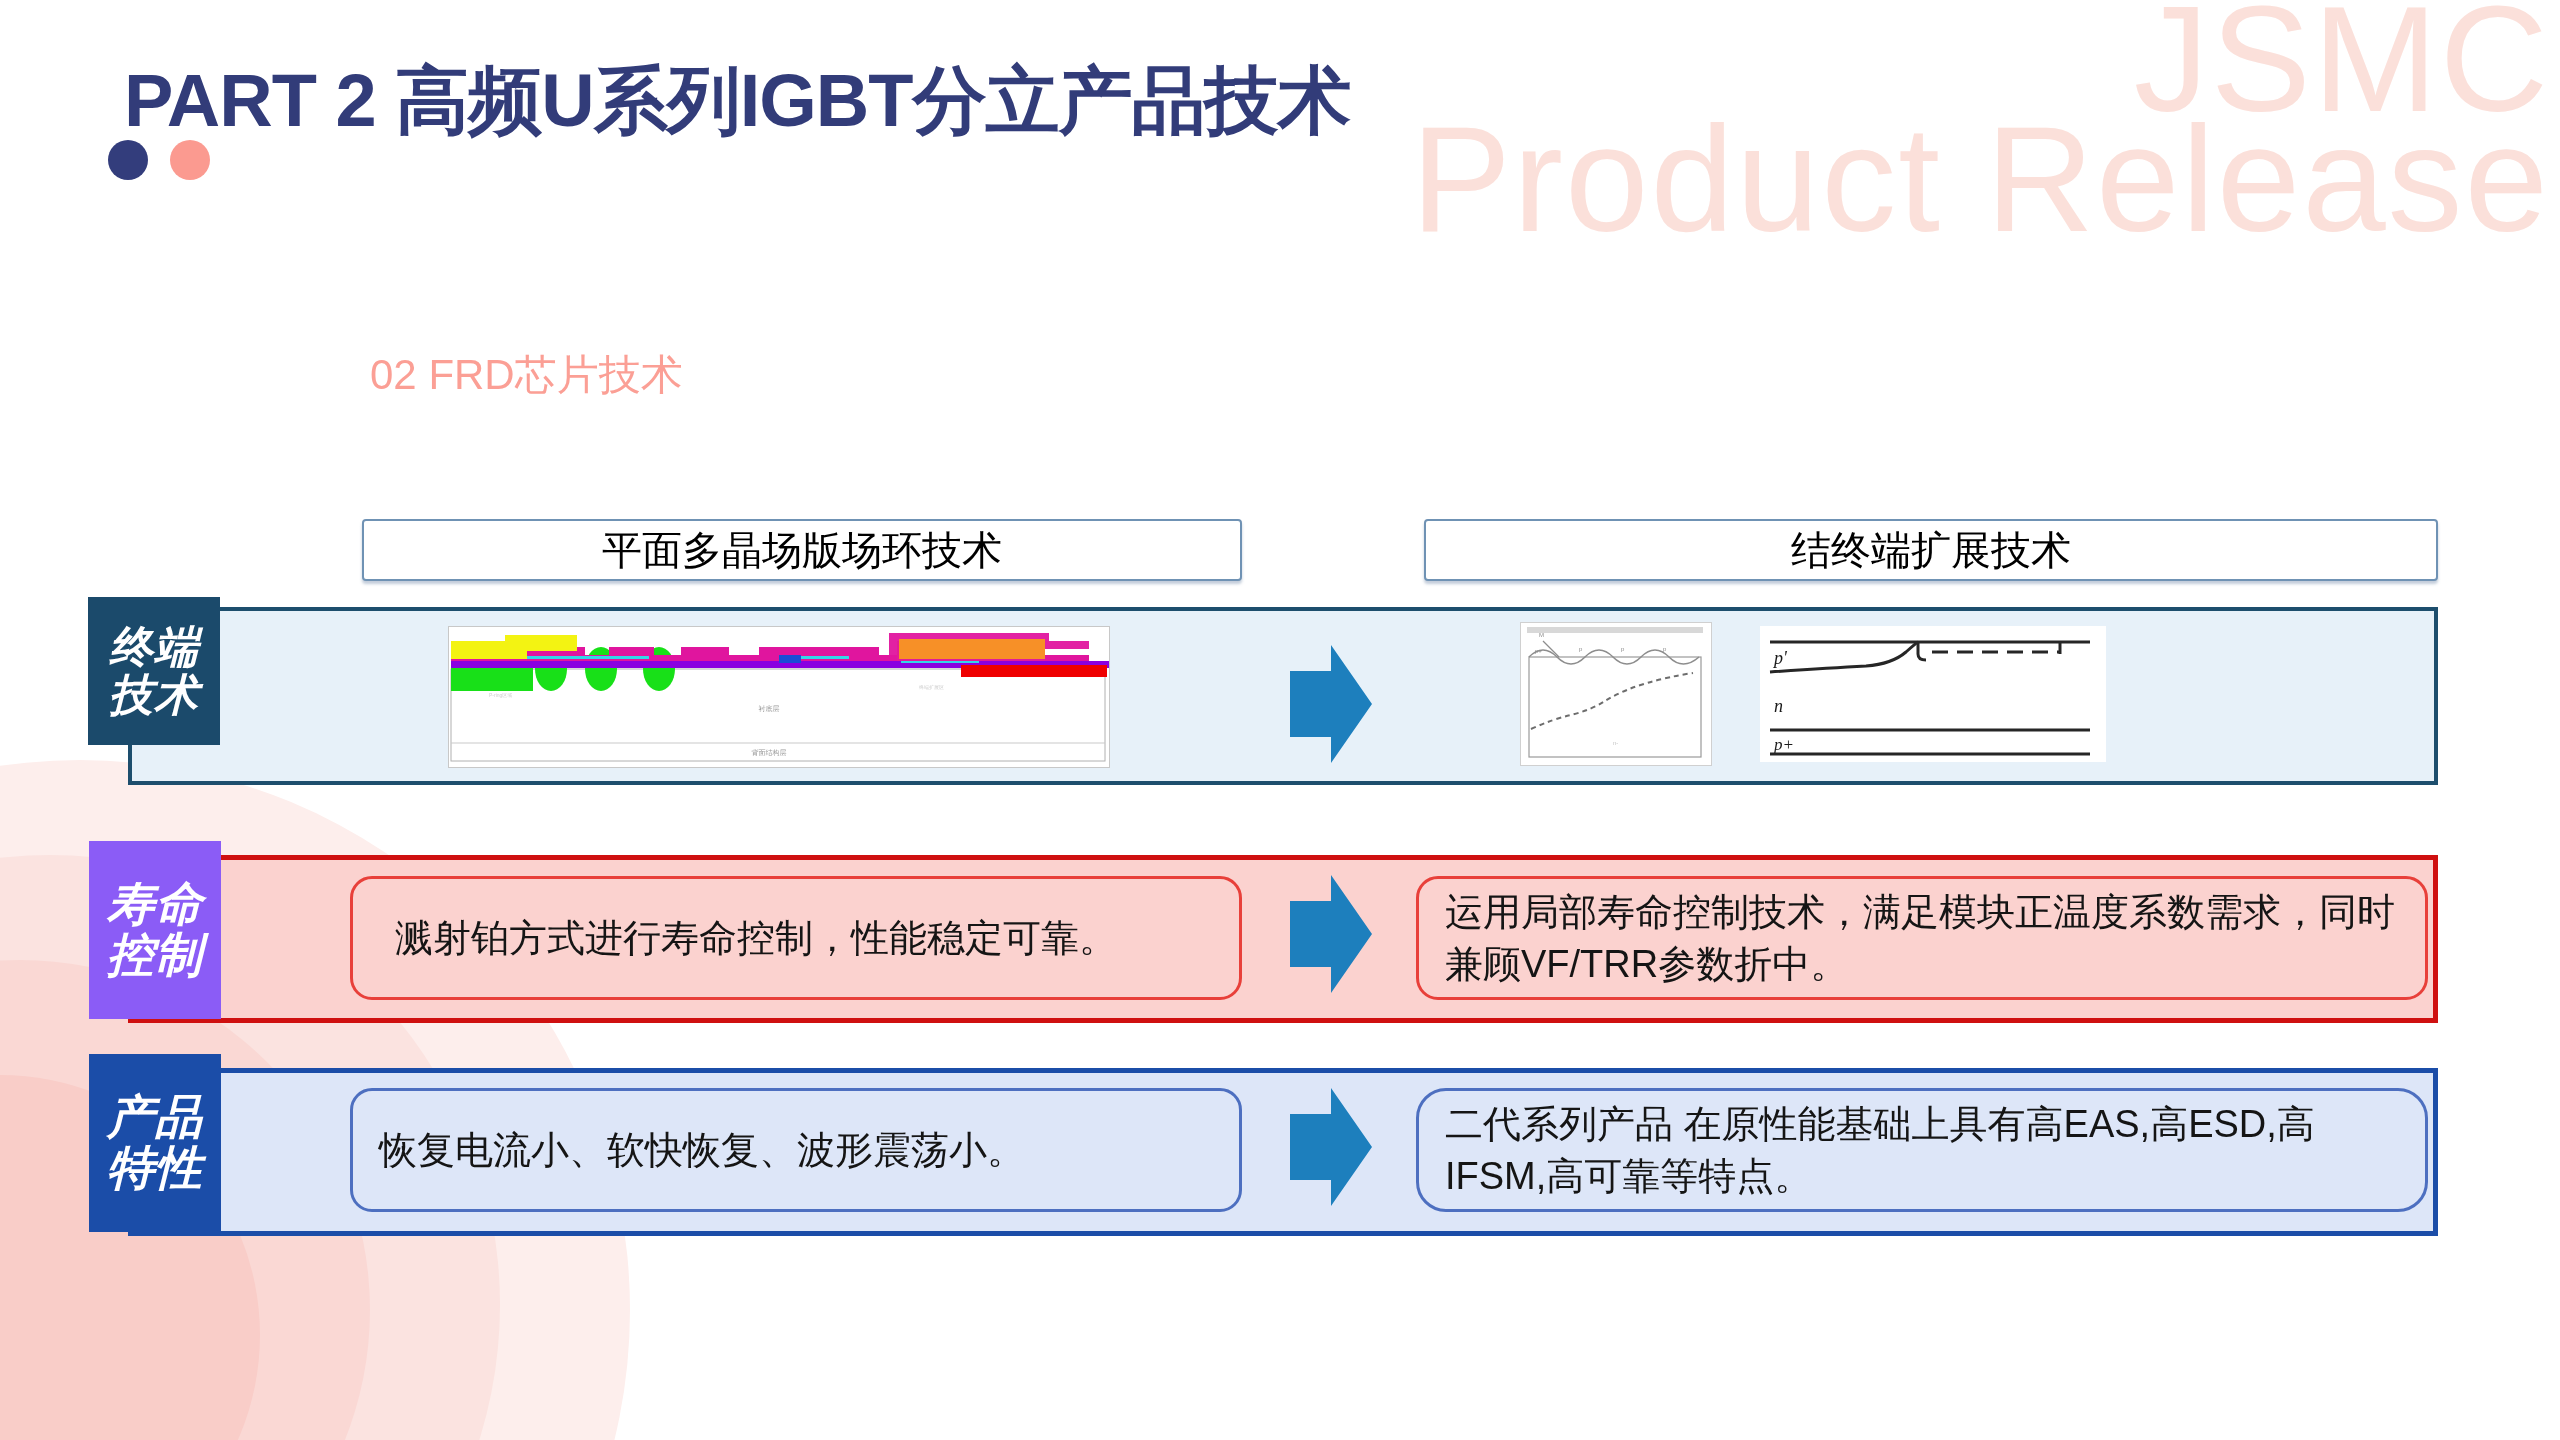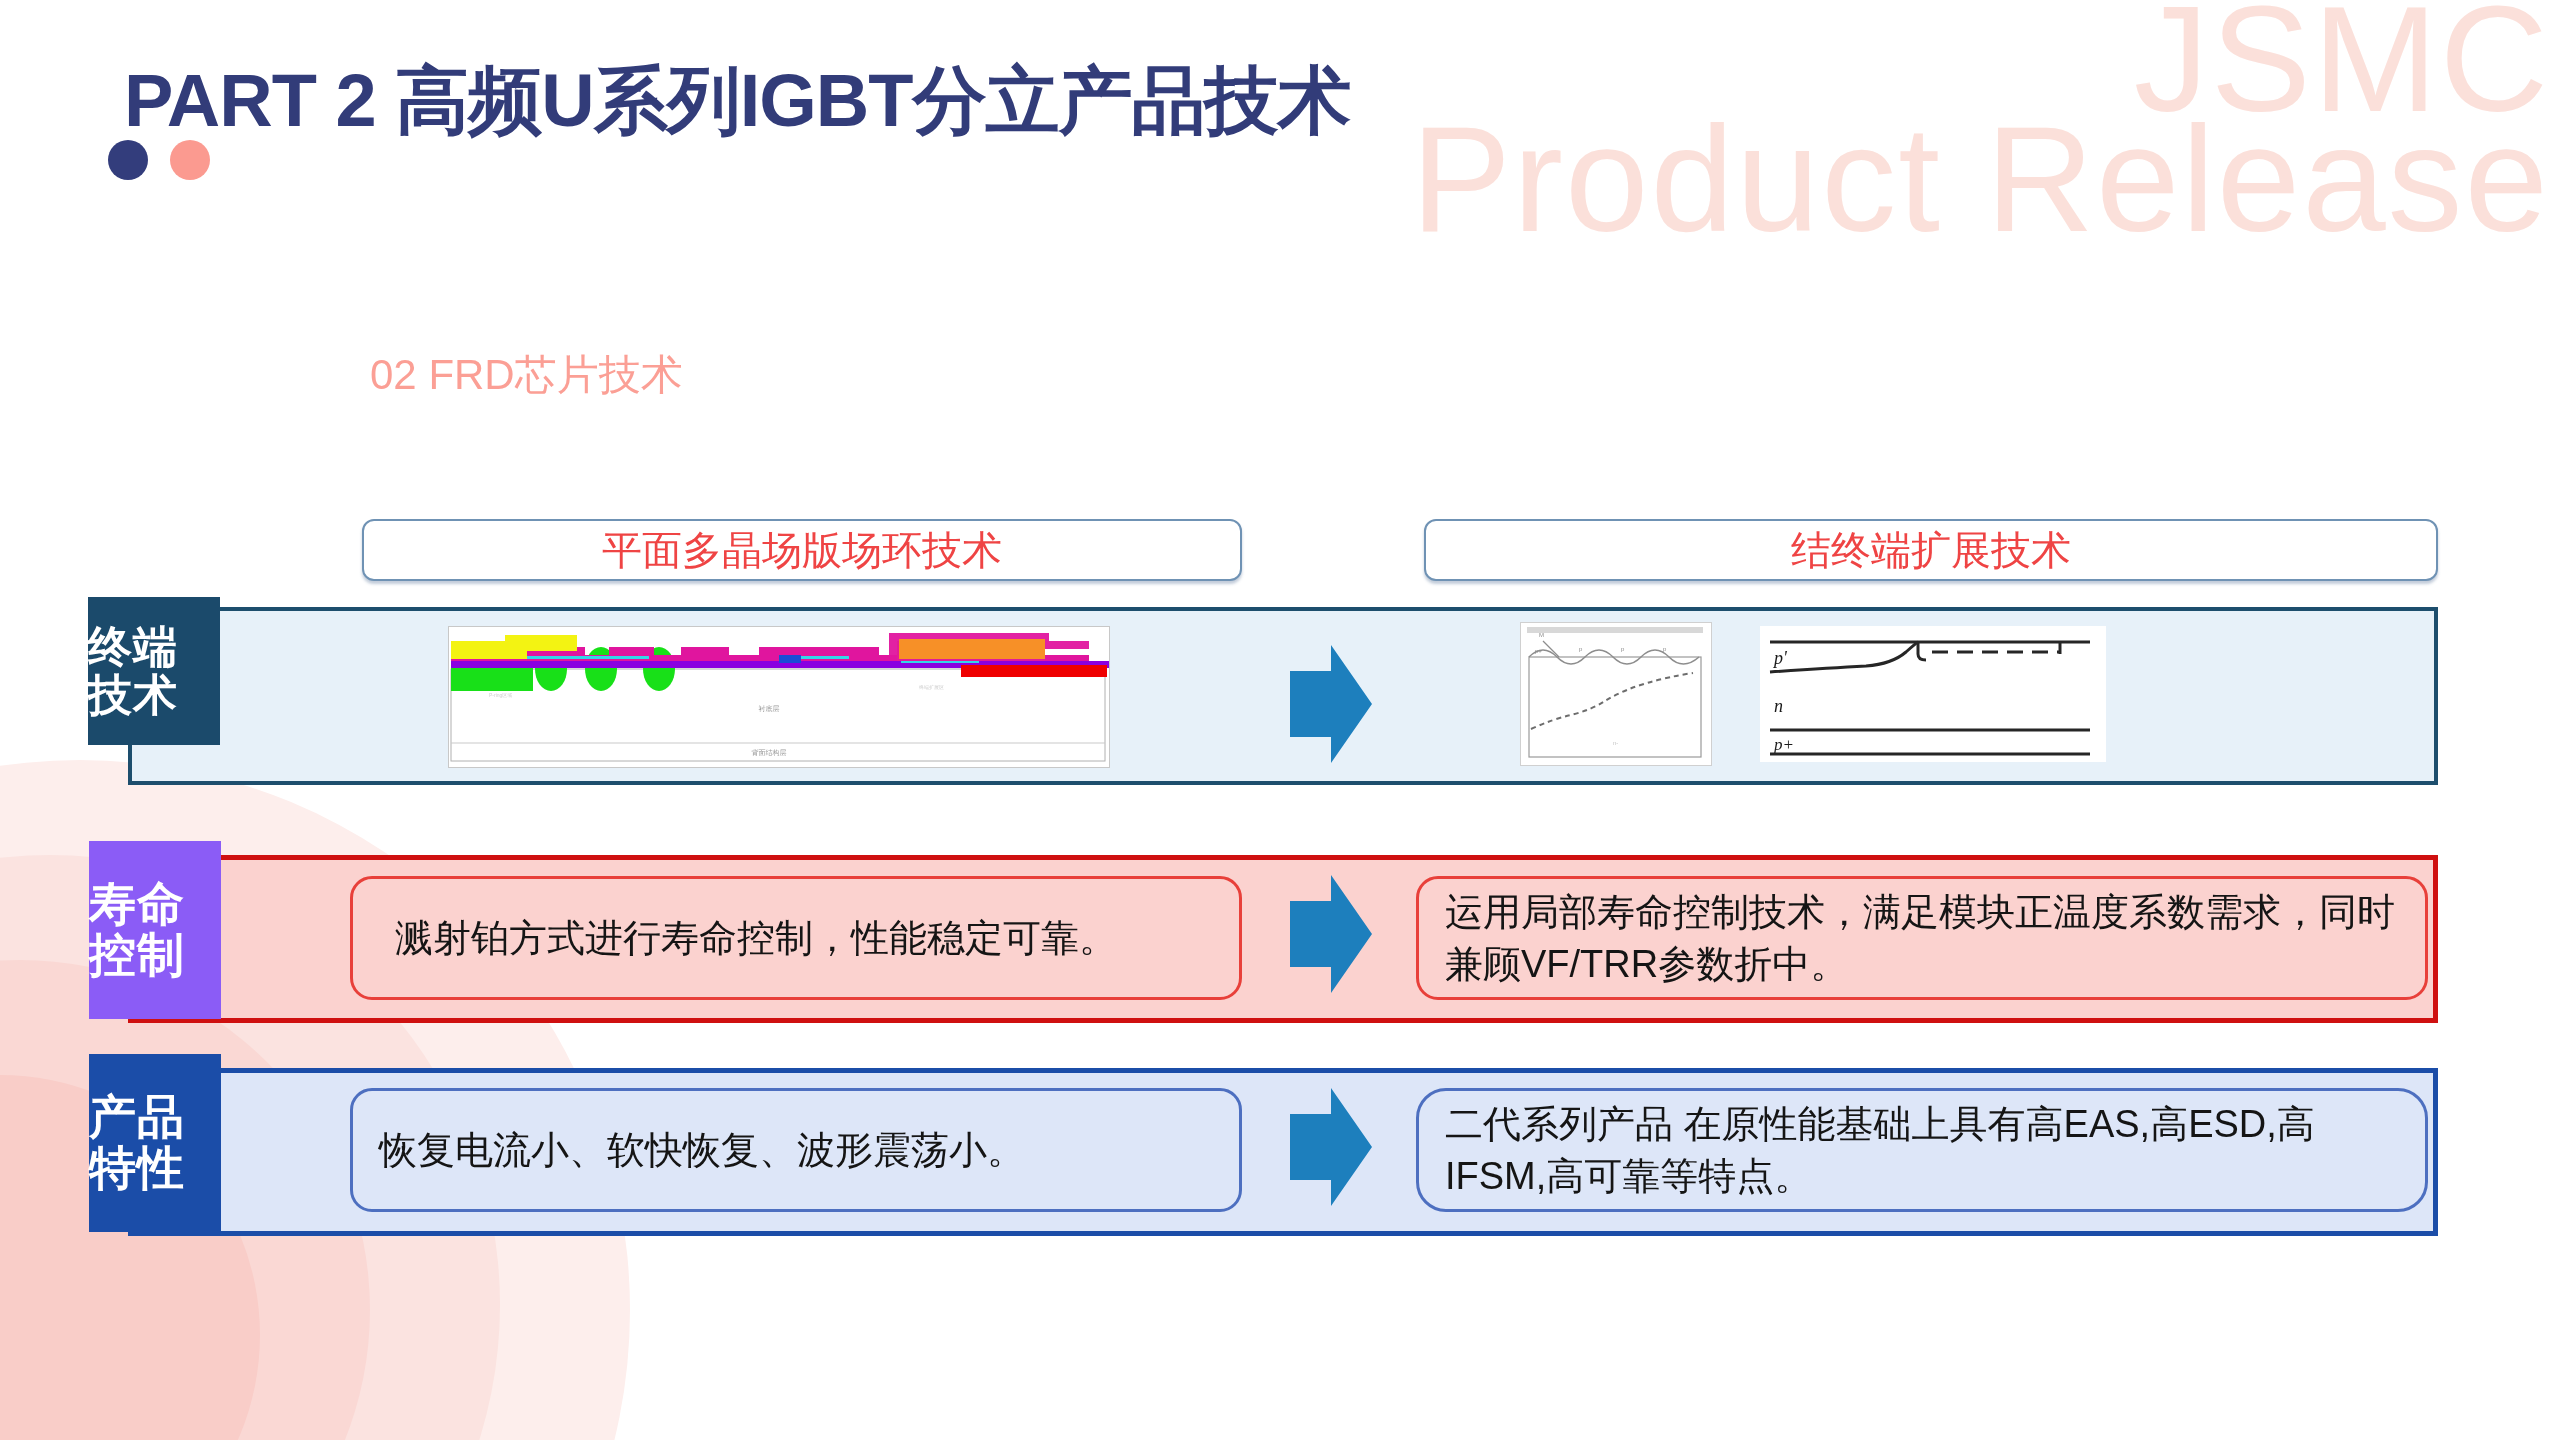--- a/index.html
+++ b/index.html
@@ -73,24 +73,24 @@
     color: #fb9f95;
     white-space: nowrap;
   }
 
   
   .col-header {
     position: absolute;
     box-sizing: border-box;
     background: #ffffff;
     border: 2px solid #6f92b4;
-    border-radius: 12px;
+    border-radius: 4px;
     display: flex; align-items: center; justify-content: center;
     font-size: 40px;
-    color: #ef4444;
+    color: #000000;
     box-shadow: 0 3px 3px rgba(80,110,150,0.35);
   }
   #col-header-left  { left: 362px;  top: 519px; width: 880px; height: 62px; }
   #col-header-right { left: 1424px; top: 519px; width: 1014px; height: 62px; }
 
   
   .row {
     position: absolute;
     box-sizing: border-box;
     left: 128px;
@@ -99,26 +99,27 @@
   #row-terminal  { top: 607px;  height: 178px; border: 4px solid #1d4e6d; background: #e7f1f9; }
   #row-lifetime  { top: 855px;  height: 168px; border: 5px solid #cf1010; background: #fbd2cf; }
   #row-feature   { top: 1068px; height: 168px; border: 5px solid #1b4da8; background: #dde6f8; }
 
   .row-label {
     position: absolute;
     box-sizing: border-box;
     left: -44px;
     width: 132px;
     display: flex; flex-direction: column;
-    justify-content: center;
+    align-items: center; justify-content: center;
     color: #ffffff;
     font-weight: bold;
     font-size: 44px;
     line-height: 1.08;
     letter-spacing: 1px;
+    font-style: italic;
   }
   #label-terminal { top: -14px;  height: 148px; background: #1b4a6b; }
   #label-lifetime { top: -19px;  height: 178px; background: #8b5cf6; font-size: 47px; }
   #label-feature  { top: -19px;  height: 178px; background: #1b4da8; font-size: 47px; }
 
   
   .arrow {
     position: absolute;
     width: 82px; height: 118px;
     background: #1d7fbd;

